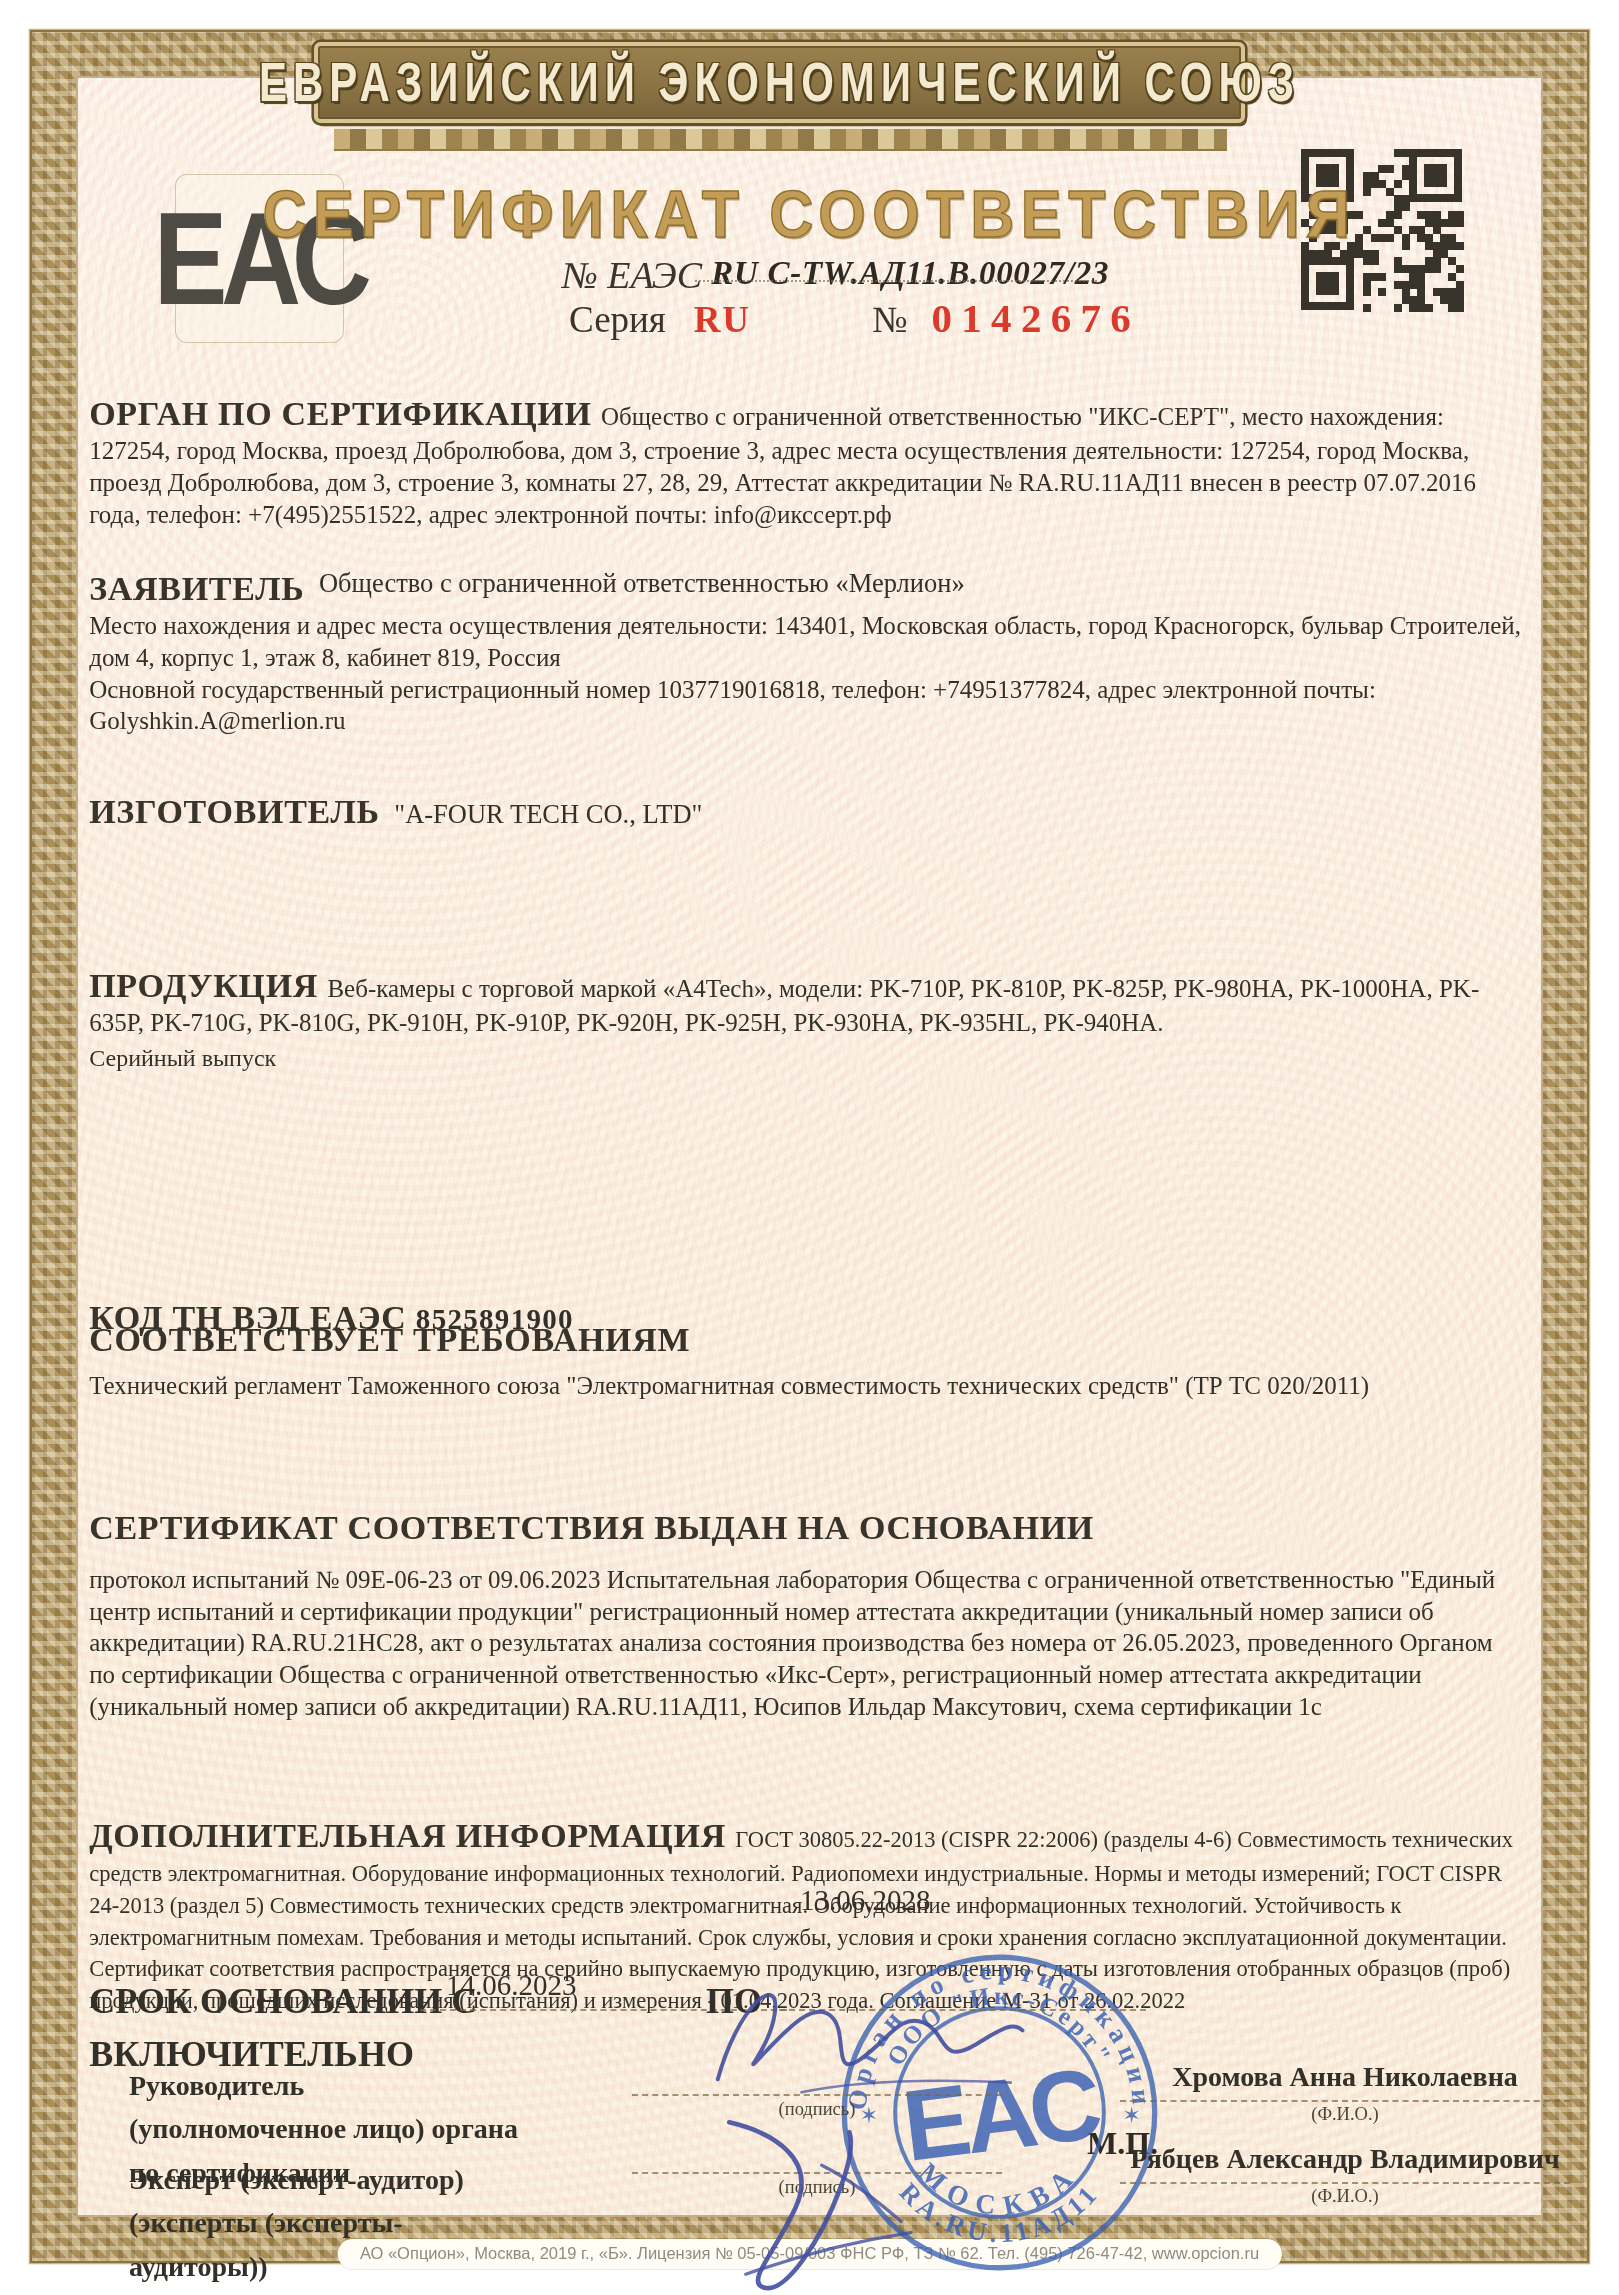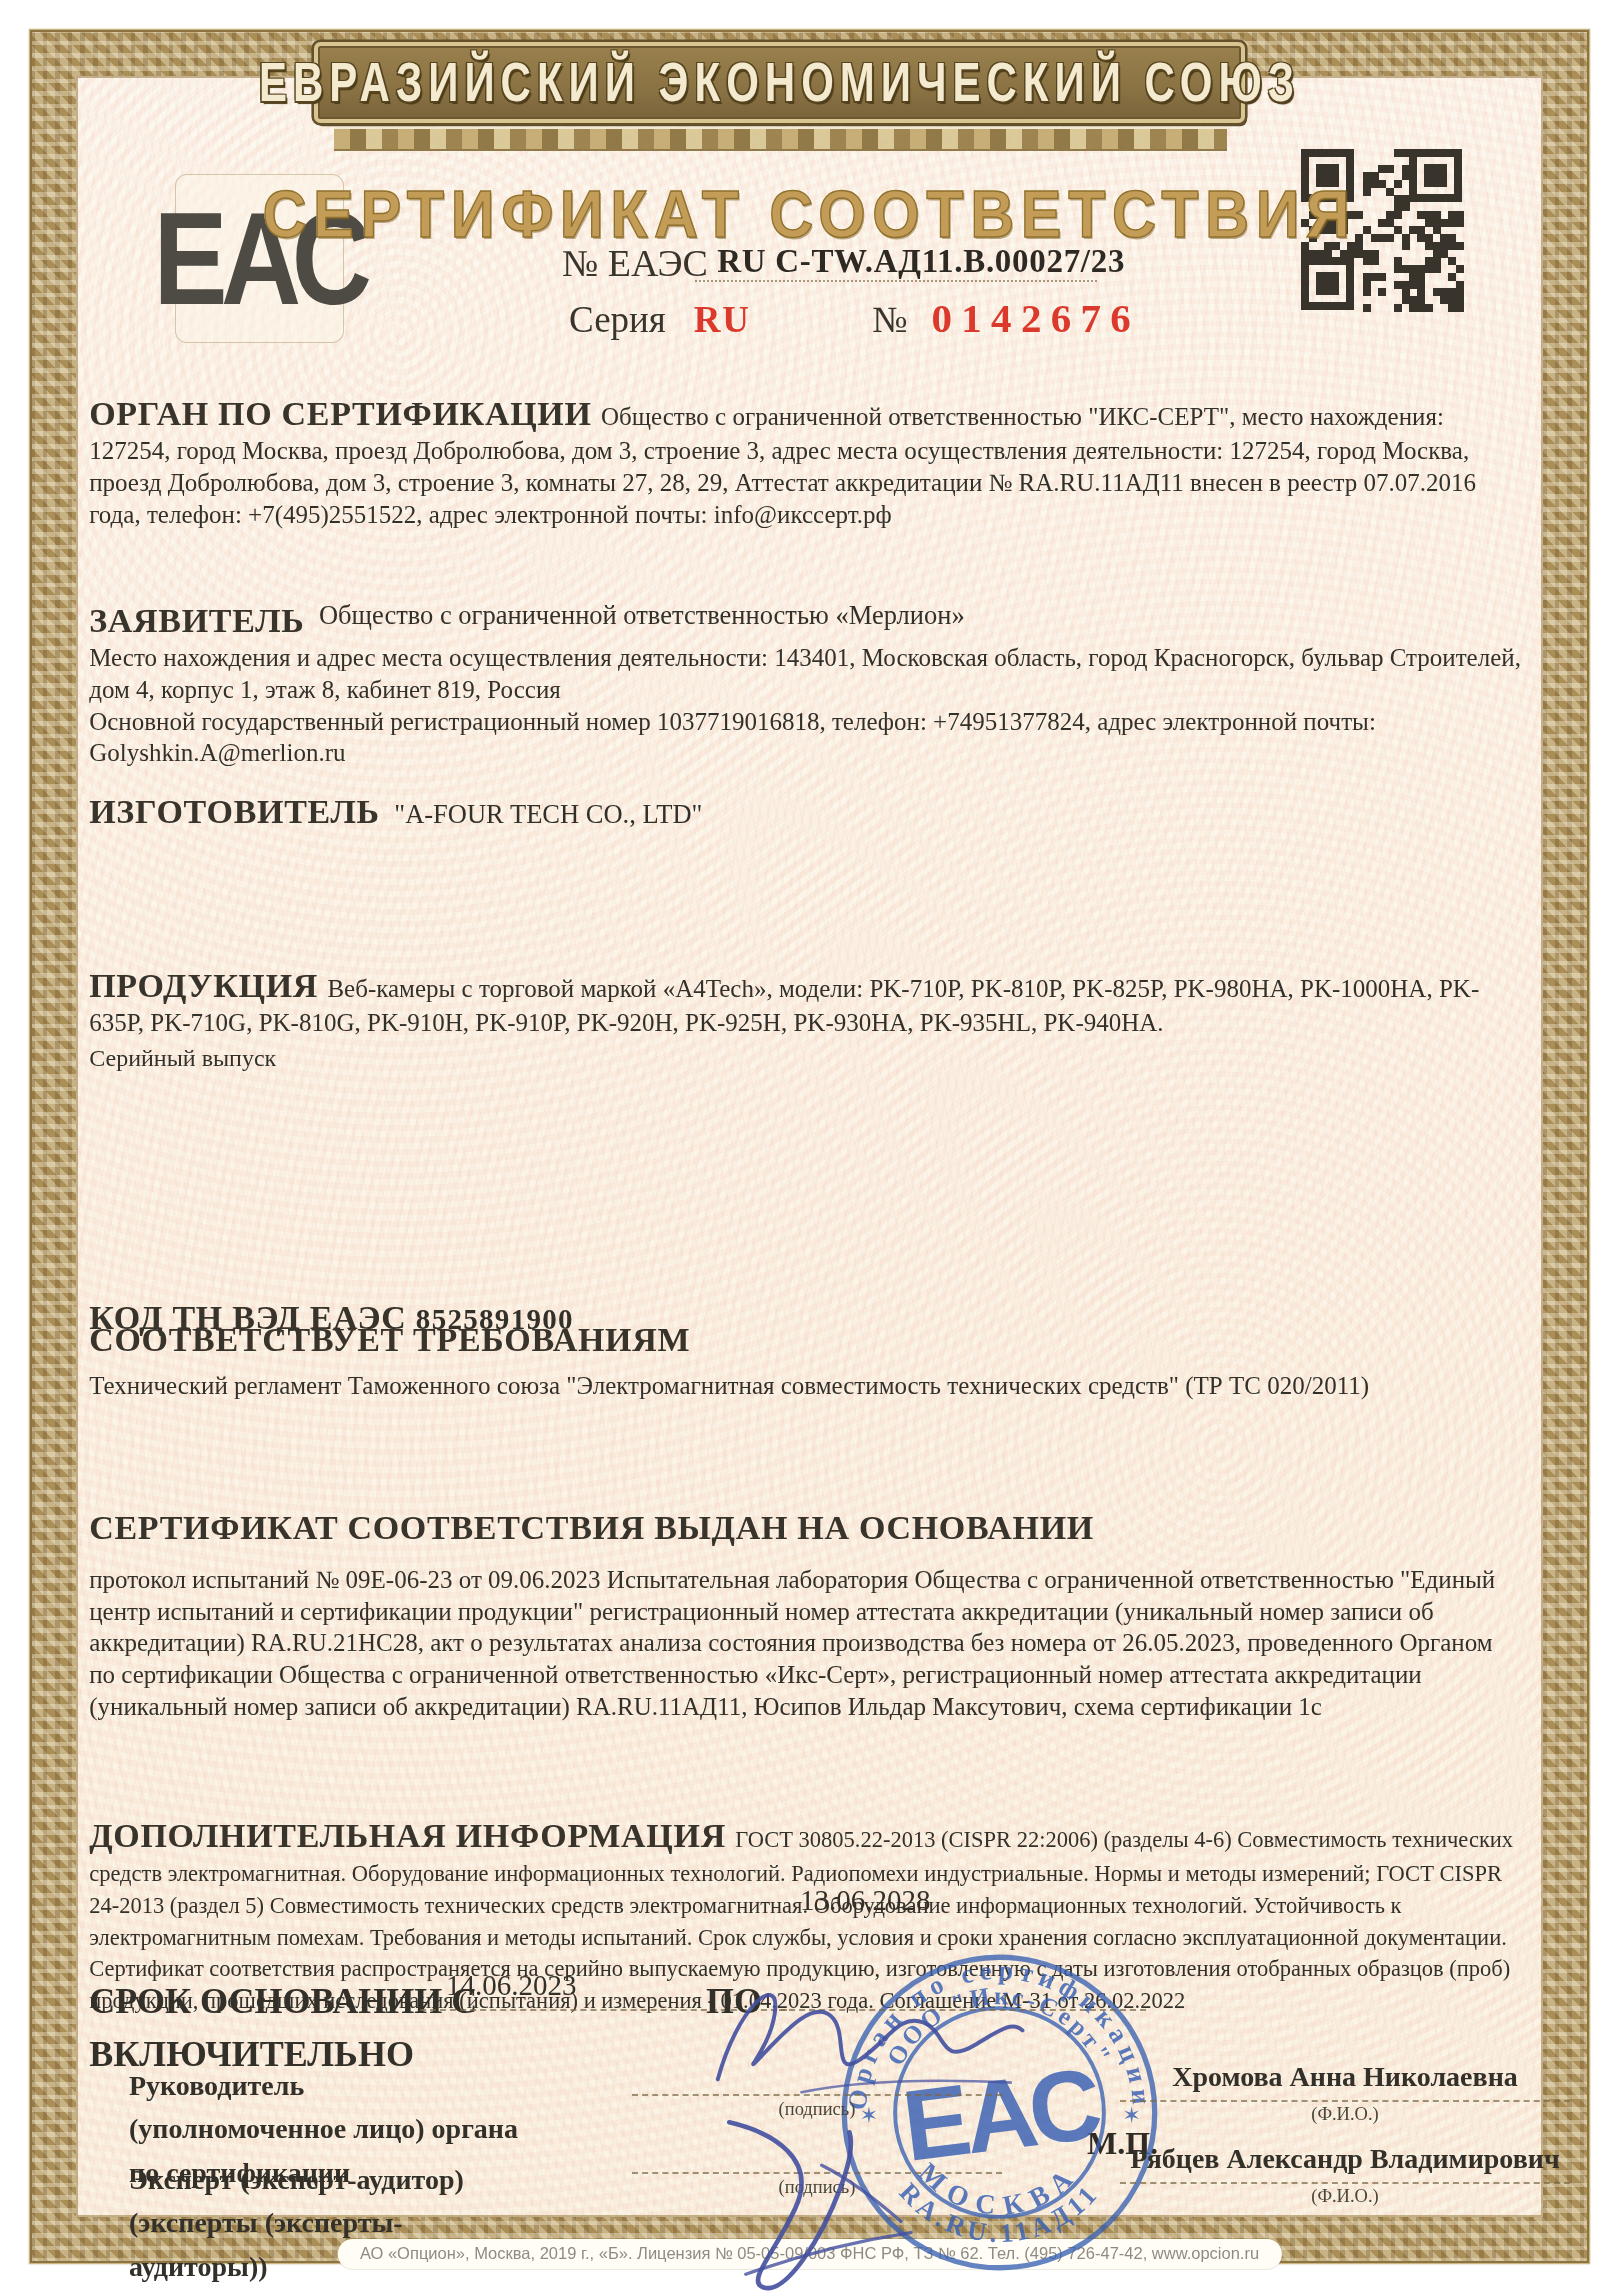--- a/index.html
+++ b/index.html
@@ -48,40 +48,40 @@
   .qr-m{position:absolute;width:8px;height:8px;background:#38332b;}
   .qr-f{position:absolute;width:53px;height:53px;border:8.6px solid #38332b;box-sizing:border-box;}
   .qr-f::after{content:"";position:absolute;inset:7.3px;background:#38332b;}
 
   
   .doc-title{position:absolute;left:0;right:0;top:103px;text-align:center;z-index:2;
     font-family:"Liberation Sans",sans-serif;font-weight:bold;font-size:61px;letter-spacing:6.6px;
     color:#c39d58;-webkit-text-stroke:1.3px #8f702d;transform:scaleY(1.1);
     text-shadow:1.3px 1.3px 0 rgba(125,95,35,.5), -0.7px -0.7px 0 rgba(255,246,220,.8);}
 
-  .number-row{position:absolute;left:486px;top:165px;z-index:2;white-space:nowrap;}
+  .number-row{position:absolute;left:486px;top:177px;z-index:2;white-space:nowrap;font-style:italic;}
   .number-label{font-size:38px;color:#3a352c;}
   .number-value{font-size:33px;font-weight:bold;color:#2e2a23;margin-left:6.6px;position:relative;top:-4px;letter-spacing:0.7px;}
   .number-underline{position:absolute;left:619px;top:204px;width:402px;border-top:2px dotted rgba(122,106,70,.65);z-index:2;}
   .series-row{position:absolute;left:493px;top:218px;z-index:2;white-space:nowrap;font-size:37px;}
   .series-label{color:#3a352c;}
   .series-value{font-weight:bold;margin-left:18.5px;letter-spacing:2px;}
   .serial-label{color:#3a352c;margin-left:112px;}
   .serial-value{font-weight:bold;font-size:41px;letter-spacing:9.3px;margin-left:14.6px;}
 
   
   .sec{position:absolute;left:13.2px;right:18.5px;z-index:2;font-size:25px;line-height:1.27;text-align:left;}
   .sec-h{font-weight:bold;font-size:34px;letter-spacing:0.7px;color:#39342b;padding-right:9.3px;}
   .sec-lead{font-size:26.5px;padding-left:5.3px;}
   .lift{position:relative;top:-8px;display:inline-block;}
   .sec p{margin:0;}
   .sec .note{margin-top:4px;font-size:24px;}
   .code-value{font-weight:bold;font-size:29px;letter-spacing:1.3px;}
   .sec-org{top:316px;}
-  .sec-app{top:491px;margin-top:32px;}
+  .sec-app{top:491px;}
   .sec-man{top:714px;}
   .sec-prod{top:888px;}
   .sec-code{top:1220px;}
   .sec-req{top:1242px;}
   .sec-req .sec-h{display:block;margin-bottom:9.3px;}
   .sec-basis{top:1430px;}
   .sec-basis .sec-h{display:block;margin-bottom:14.6px;}
   .sec-add{top:1738px;}
   .sec-add .body-txt{font-size:22.5px;}
 

